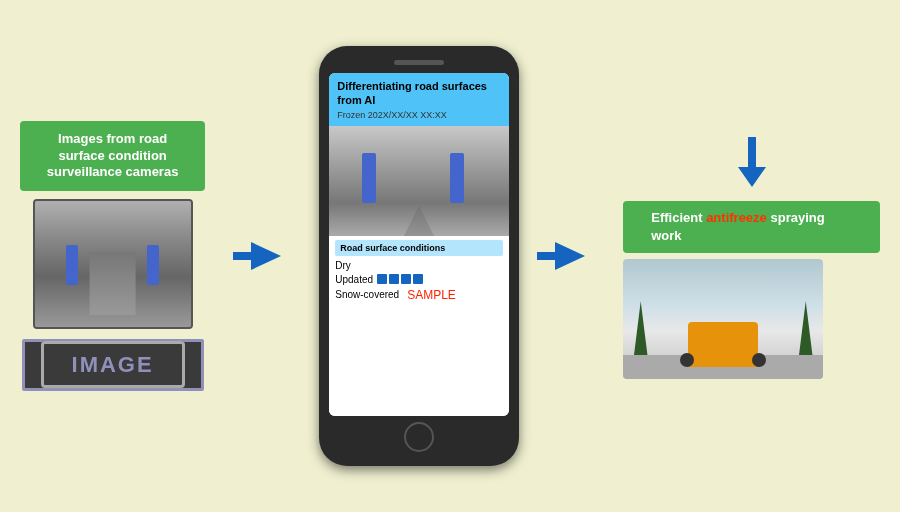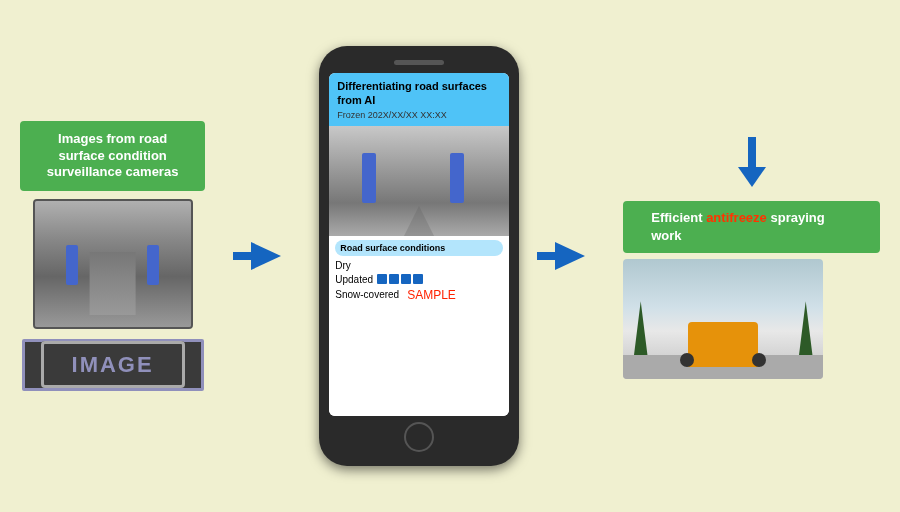--- a/index.html
+++ b/index.html
@@ -249,21 +249,21 @@
       flex: 1;
       background: white;
     }
 
     .conditions-header {
       background: #b3e5fc;
       padding: 3px 5px;
       font-size: 9px;
       font-weight: bold;
       margin-bottom: 4px;
-      border-radius: 8px;
+      border-radius: 2px;
     }
 
     .condition-row {
       font-size: 10px;
       margin: 3px 0;
       display: flex;
       align-items: center;
       gap: 4px;
     }
 

